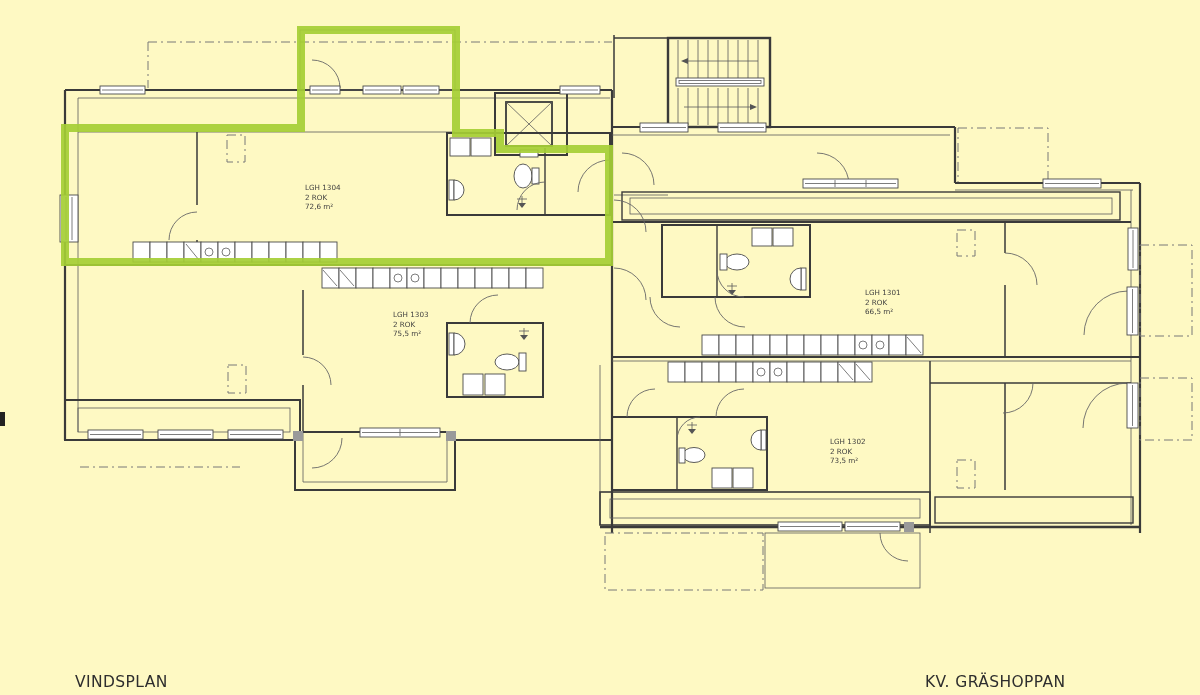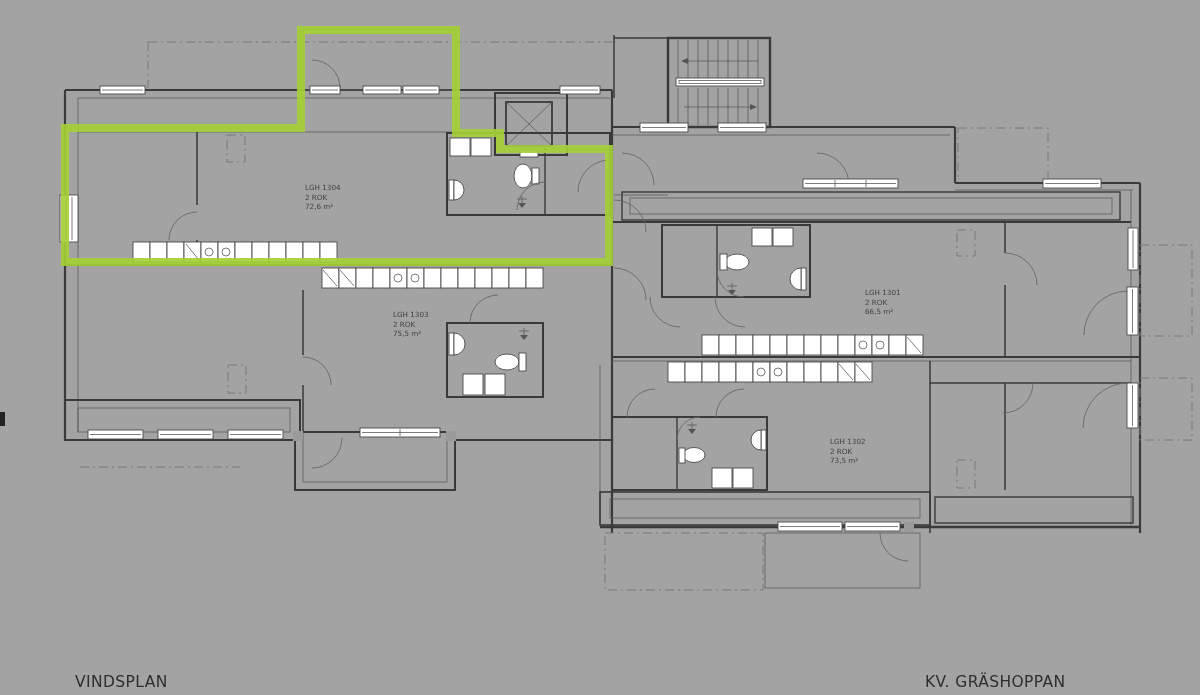--- a/index.html
+++ b/index.html
@@ -1,16 +1,16 @@
 <!DOCTYPE html>
 <html><head>
 <meta charset="utf-8">
 <style>
   html,body{margin:0;padding:0;background:#fff;}
-  #stage{position:relative;width:1200px;height:695px;background:#a3a3a3;overflow:hidden;
+  #stage{position:relative;width:1200px;height:695px;background:#fef9c3;overflow:hidden;
          font-family:"DejaVu Sans","Liberation Sans",sans-serif;}
   svg{position:absolute;left:0;top:0;}
   svg text{font-family:"DejaVu Sans","Liberation Sans",sans-serif;}
   .apt-label{font-size:7.2px;fill:#3f3f3f;}
   .footer-label{font-size:15.5px;fill:#2e2e2e;letter-spacing:.4px;}
   .wall{stroke:#3a3a3a;fill:none;}
   .thin{stroke:#5c5c5c;fill:none;stroke-width:.8;}
   .fix{stroke:#4a4a4a;fill:#fff;stroke-width:.9;}
   .arc{stroke:#666;fill:none;stroke-width:.9;}
   .dash{stroke:#787878;fill:none;stroke-width:1;stroke-dasharray:9 4 2 4;}

